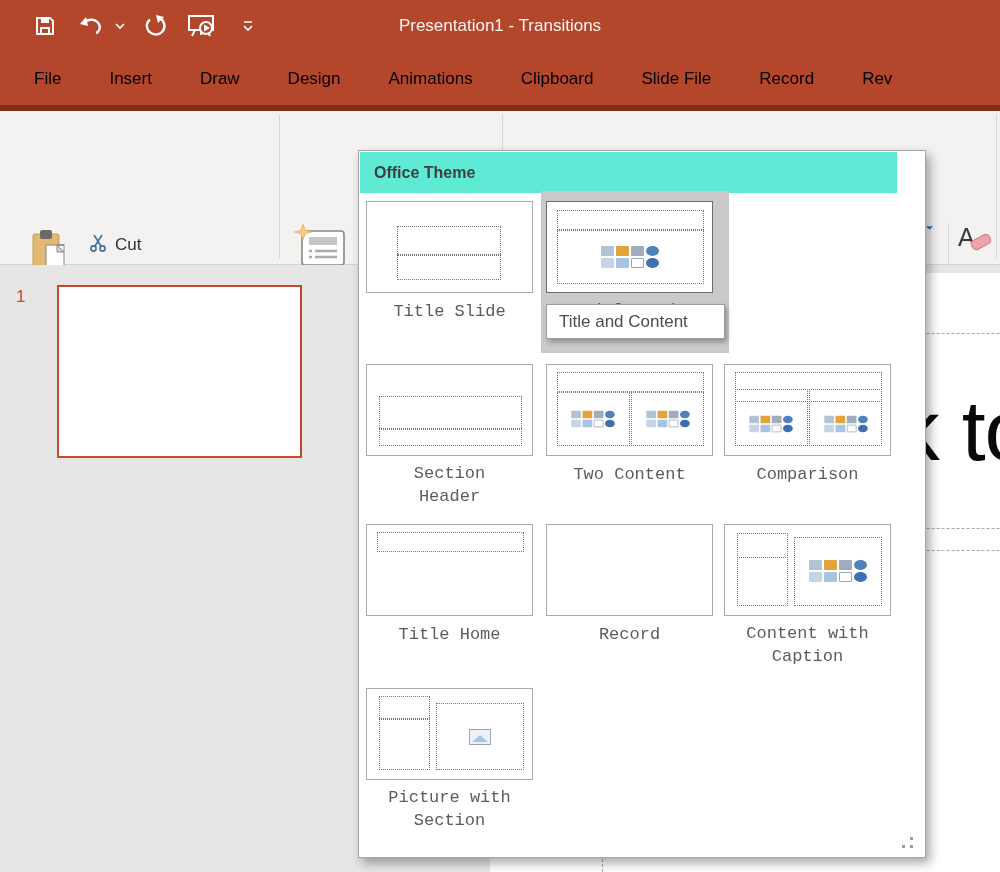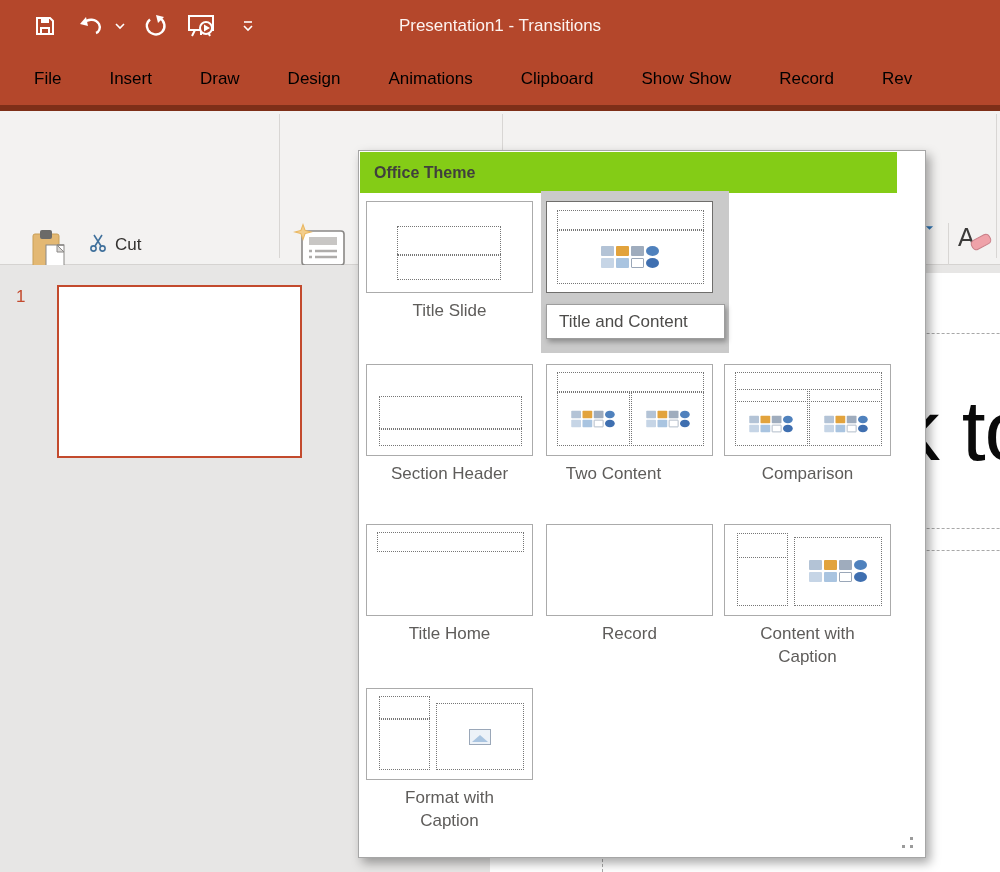--- a/index.html
+++ b/index.html
@@ -35,28 +35,28 @@
   #thumb1{left:57px;top:20px;width:245px;height:173px;background:#fff;border:2.5px solid #C34A2D;box-sizing:border-box;}
   #bigslide{left:490px;top:8px;width:512px;height:599px;background:#fff;overflow:visible;}
   .ph{position:absolute;border:1px dashed #A8A8A8;}
   #slide-title-ph{left:112px;top:60px;width:900px;height:194px;}
   #slide-title-text{left:112px;top:60px;width:900px;height:194px;line-height:194px;
       text-align:center;font-size:86px;color:#0a0a0a;letter-spacing:-1px;white-space:nowrap;}
   #slide-sub-ph{left:112px;top:277px;width:900px;height:330px;}
   
   #gallery{left:358px;top:150px;width:568px;height:708px;background:#fff;border:1px solid #A6A6A6;
            box-sizing:border-box;box-shadow:4px 5px 10px rgba(0,0,0,.35);z-index:5;}
-  #gal-header{left:1px;top:1px;height:41px;width:537px;background:#84cc16;
+  #gal-header{left:1px;top:1px;height:41px;width:537px;background:#5eead4;
               display:flex;align-items:center;padding-left:14px;box-sizing:border-box;
               font-size:16px;font-weight:bold;color:#403F3D;}
   .gal-thumb{position:absolute;width:167px;height:92px;background:#fff;border:1px solid #ABABAB;box-sizing:border-box;}
   .gal-thumb.hot{border:1px solid #6F6E6C;}
   .hovercell{position:absolute;background:#CACACA;}
   .gal-label{position:absolute;width:177px;text-align:center;font-size:17px;line-height:23px;color:#5E5C5A;}
-  .gal-label>span{display:inline-block;max-width:132px;}
+  .gal-label>span{display:inline-block;max-width:132px;font-family:Liberation Mono, monospace;}
   .pbox{position:absolute;border:1px dotted #767676;}
   .icl{position:absolute;left:50%;top:50%;transform:translate(-50%,-50%);
        display:grid;grid-template-columns:repeat(4,13px);grid-auto-rows:10px;gap:2px;}
   .icl.half{transform:translate(-50%,-50%) scale(.75);}
   .icl span{display:block;border-radius:1px;}
   .i1{background:#B3C3D6;} .i2{background:#E2A33D;} .i3{background:#9FACBD;} .i4{background:#4F81BD;border-radius:50%!important;}
   .i5{background:#C6D5E6;} .i6{background:#A9C4E0;} .i7{background:#fff;border:1px solid #9AA7B8;box-sizing:border-box;}
   .i8{background:#3F6FB0;border-radius:50%!important;}
   #gal-tooltip{left:187px;top:153px;width:179px;height:35px;background:#fff;border:1px solid #9D9D9D;
                box-sizing:border-box;z-index:7;display:flex;align-items:center;padding-left:12px;
@@ -114,21 +114,21 @@
 </div>
 
 <div class="abs" id="darkstrip"></div>
 <div class="abs" id="tabband">
     <div class="tab">File</div>
     <div class="tab">Insert</div>
     <div class="tab">Draw</div>
     <div class="tab">Design</div>
     <div class="tab">Animations</div>
     <div class="tab">Clipboard</div>
-    <div class="tab">Show Show</div>
+    <div class="tab">Slide File</div>
     <div class="tab">Record</div>
     <div class="tab">Rev</div>
   </div>
 
 <div class="abs" id="ribbon">
 
   <div class="abs" id="paste-btn">
     <span style="margin-top:4px">
       <svg width="38" height="46" viewBox="0 0 38 46">
           <rect x="3" y="5" width="26" height="36" rx="2" fill="#E3B873" stroke="#C99F56"></rect>
@@ -333,21 +333,21 @@
             <span class="i2"></span>
             <span class="i3"></span>
             <span class="i4"></span>
             <span class="i5"></span>
             <span class="i6"></span>
             <span class="i7"></span>
             <span class="i8"></span>
           </div>
         </div>
       </div>
-      <div class="gal-label" style="left: 166px; top: 311px;"><span>Two Content</span></div>
+      <div class="gal-label" style="left: 182px; top: 311px;"><span>Two Content</span></div>
       <div class="gal-thumb" style="left: 365px; top: 213px;">
         <div class="pbox" style="left: 6%; top: 8%; width: 88%; height: 18%;"></div>
         <div class="pbox" style="left: 6%; top: 27%; width: 43%; height: 12%;"></div>
         <div class="pbox" style="left: 51%; top: 27%; width: 43%; height: 12%;"></div>
         <div class="pbox" style="left: 6%; top: 40%; width: 43%; height: 48%;">
           <div class="icl half">
             <span class="i1"></span>
             <span class="i2"></span>
             <span class="i3"></span>
             <span class="i4"></span>
@@ -394,21 +394,21 @@
         </div>
       </div>
       <div class="gal-label" style="left: 360px; top: 471px;"><span>Content with Caption</span></div>
       <div class="gal-thumb" style="left: 7px; top: 537px;">
         <div class="pbox" style="left: 7%; top: 8%; width: 30%; height: 24%;"></div>
         <div class="pbox" style="left: 7%; top: 32%; width: 30%; height: 56%;"></div>
         <div class="pbox" style="left: 42%; top: 16%; width: 52%; height: 72%;">
           <span class="picico"></span>
         </div>
       </div>
-      <div class="gal-label" style="left: 2px; top: 635px;"><span>Format with Caption</span></div>
+      <div class="gal-label" style="left: 2px; top: 635px;"><span>Picture with Section</span></div>
     </div>
   <div class="abs" id="gal-tooltip">Title and Content</div>
   <div class="abs" id="grip">
     <i style="left:8px;top:0"></i>
       <i style="left:0;top:8px"></i>
       <i style="left:8px;top:8px"></i>
   </div>
 </div>
 
 </body></html>

